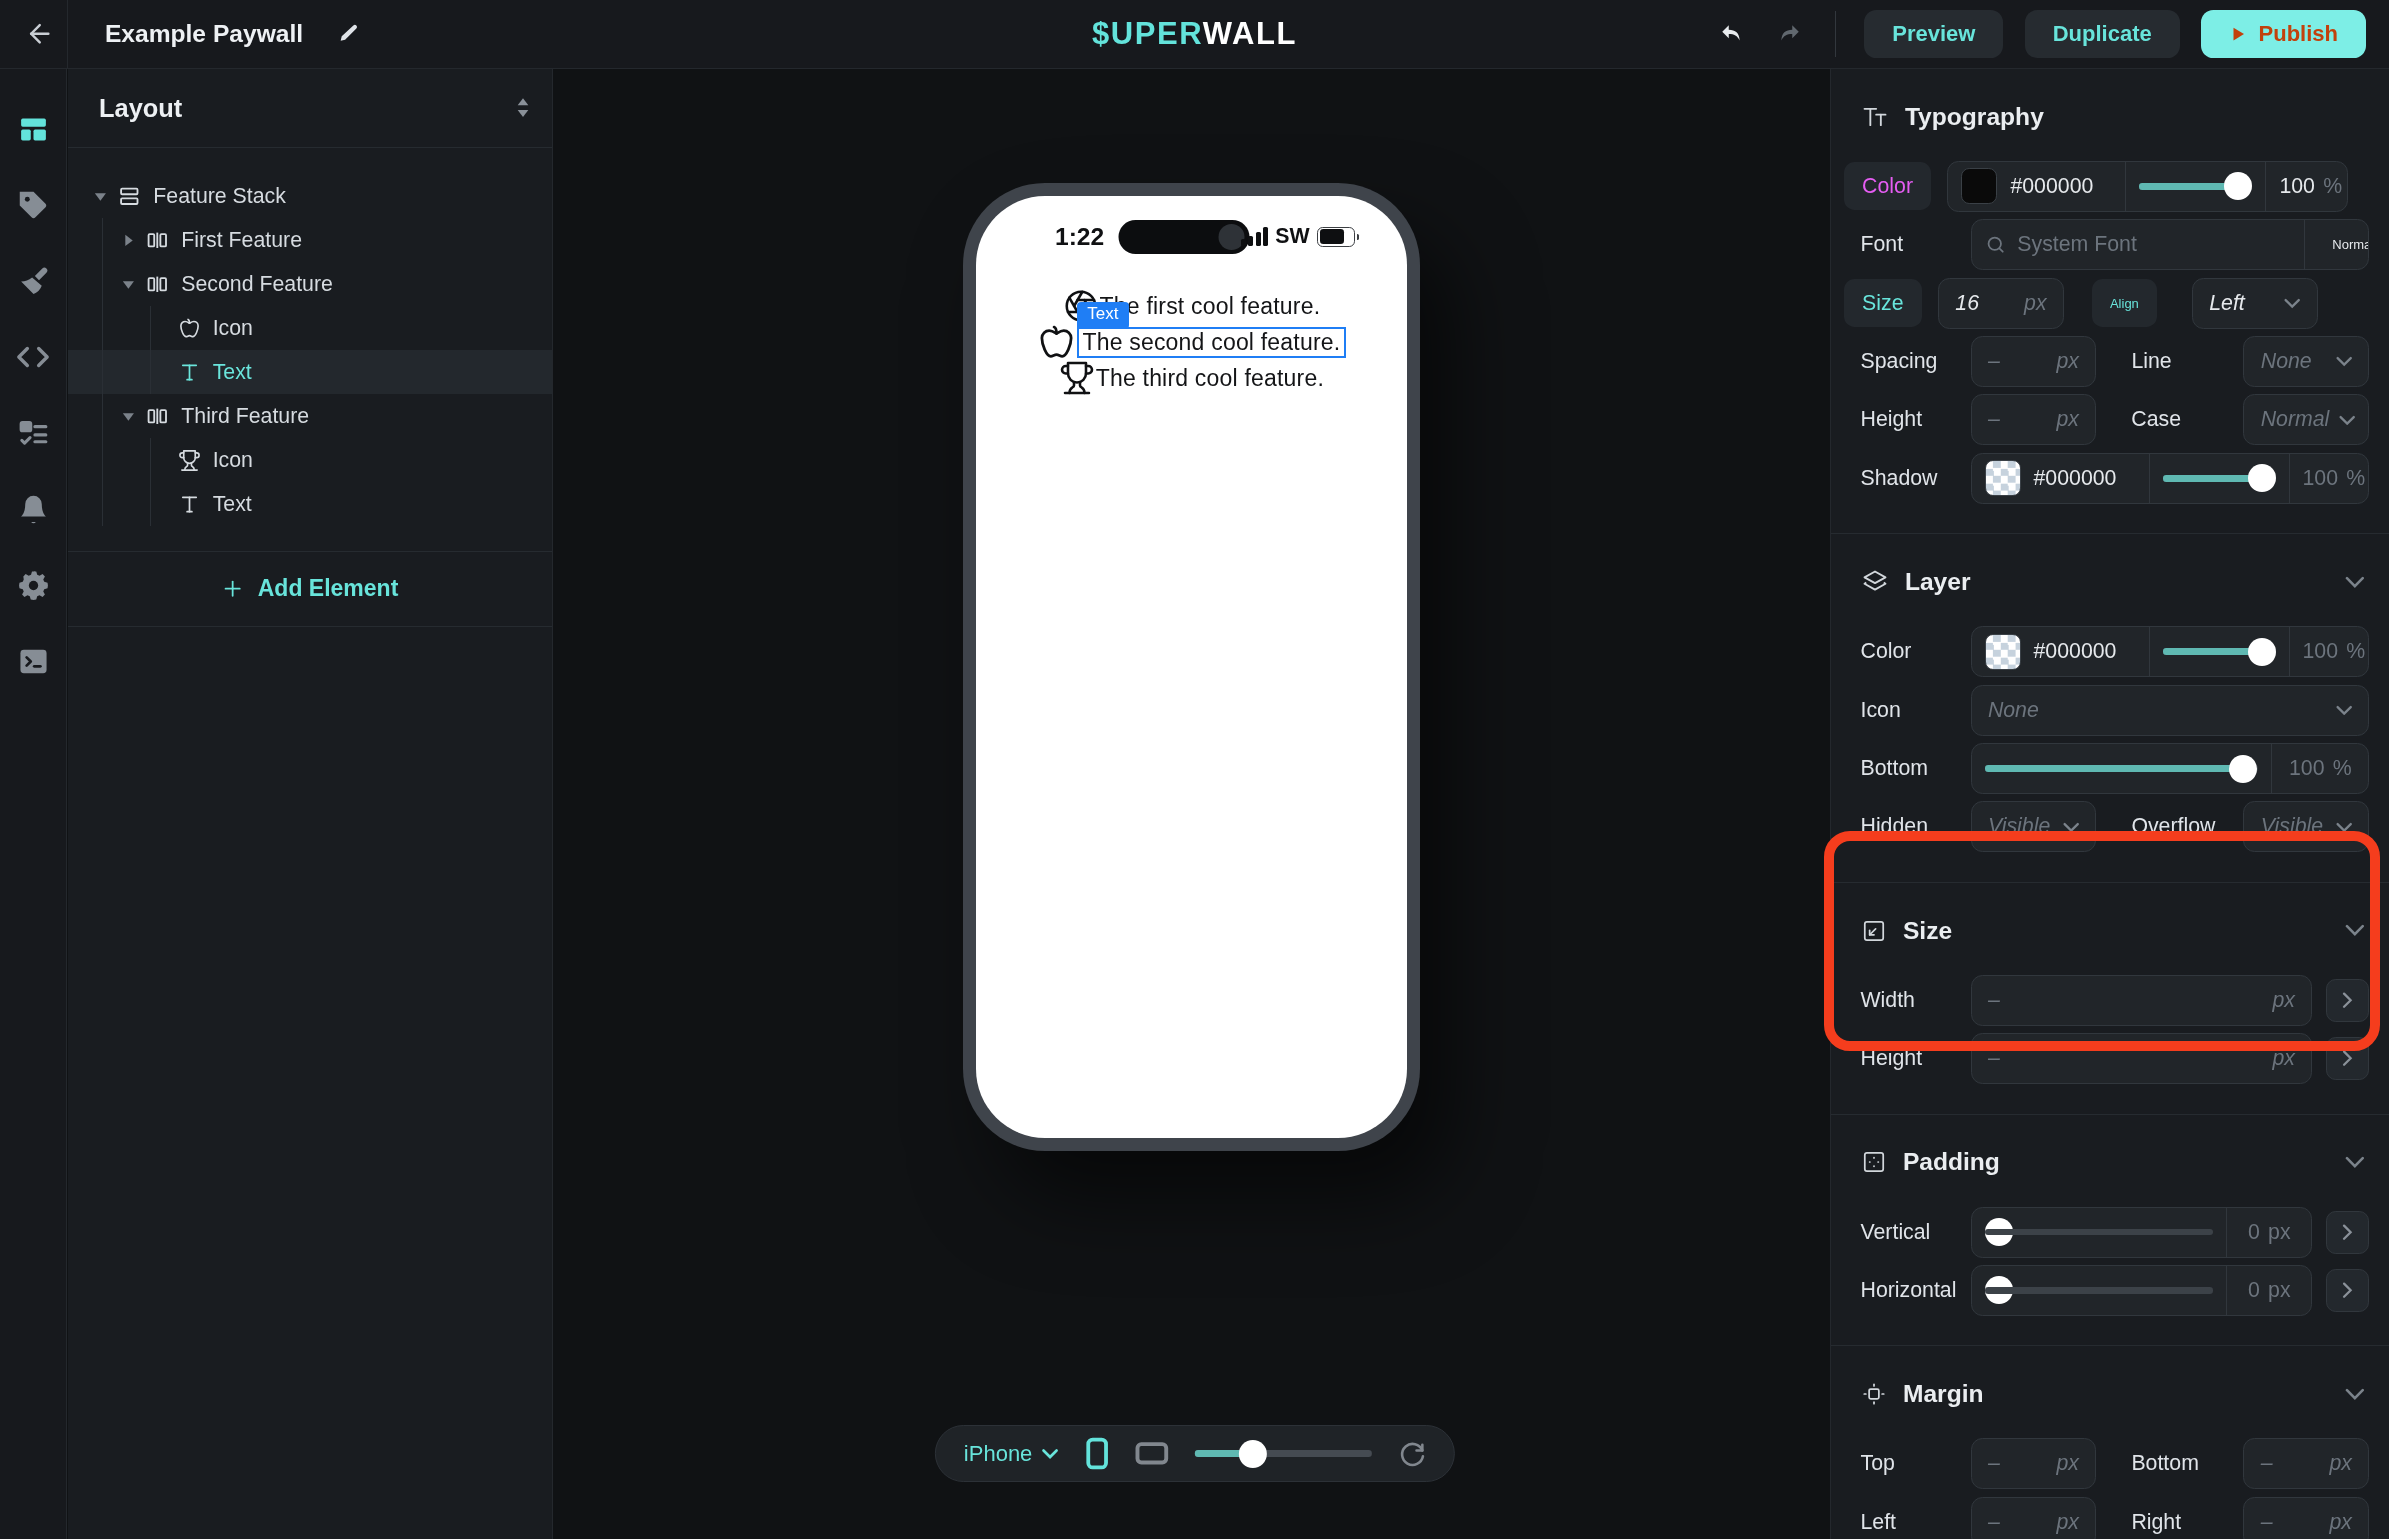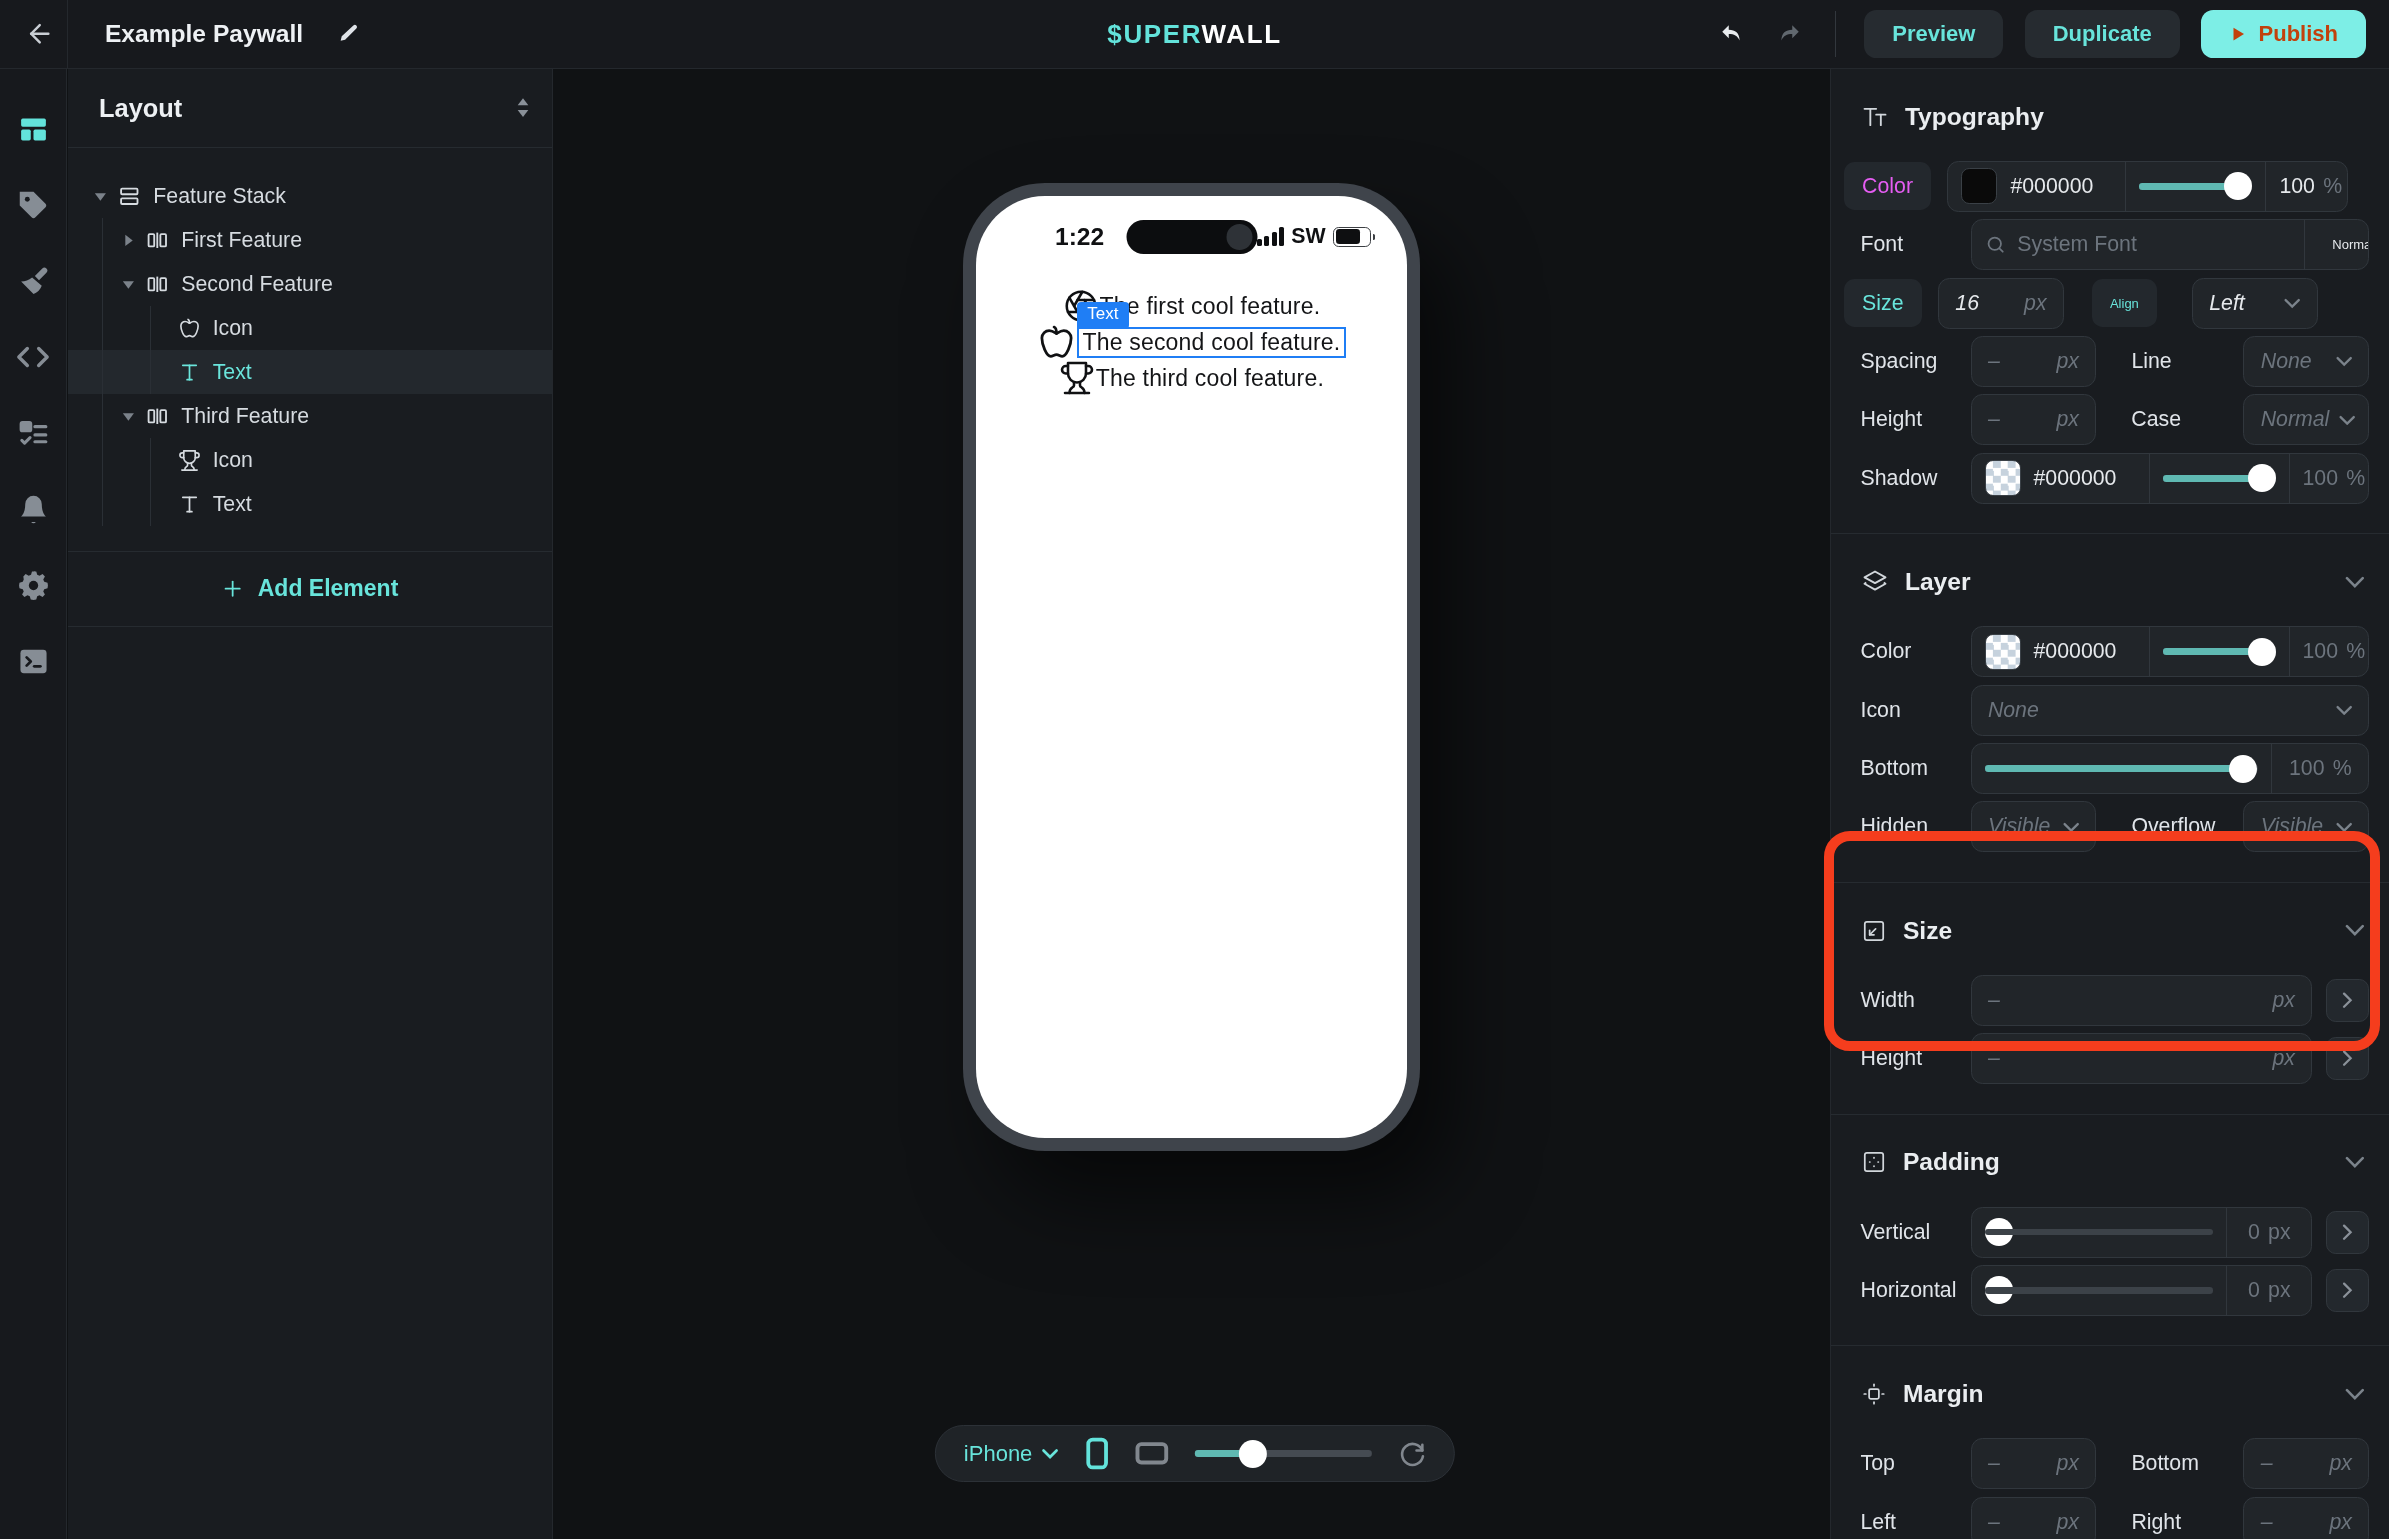--- a/index.html
+++ b/index.html
@@ -17,21 +17,21 @@
     background:#17191d; border-bottom:0.8px solid #24282d;
     display:flex; align-items:center; z-index:30;
   }
   .tb-left { display:flex; align-items:center; gap:24.6px; padding-left:21.3px; }
   .back-btn { width:36px; height:36px; display:flex; align-items:center; justify-content:center; color:#c9ced4; cursor:pointer; }
   .tb-divider-rail { position:absolute; left:67px; top:0; bottom:0; width:0.8px; background:#24282d; }
   .doc-title { font-size:24.6px; font-weight:700; color:#eef1f4; margin-left:23px; }
   .edit-pen { color:#dfe3e8; margin-left:3.3px; }
   .tb-logo {
     position:absolute; left:50%; transform:translateX(-50%);
-    font-size:26px; font-weight:800; letter-spacing:1.6px; color:#fff;
+    font-size:31px; font-weight:800; letter-spacing:1.6px; color:#fff;
   }
   .tb-logo .accent { color:#63e3db; }
   .tb-right { margin-left:auto; display:flex; align-items:center; gap:21.3px; padding-right:23px; }
   .icon-btn { width:36px; height:36px; display:flex; align-items:center; justify-content:center; cursor:pointer; }
   .undo { color:#e8ebee; }
   .redo { color:#61686f; }
   .tb-sep { width:1.6px; height:46px; background:#32373d; margin:0 6.6px; }
   .btn {
     height:48px; padding:0 28px; border-radius:12.3px; border:none;
     font-family:inherit; font-size:22px; font-weight:700; cursor:pointer;
@@ -72,21 +72,21 @@
   .add-btn { display:flex; align-items:center; gap:14.8px; color:#68e4db; font-size:23px; font-weight:700; cursor:pointer; }
 
   
   .canvas { position:absolute; left:554px; top:69px; right:559px; bottom:0; background:#101214; }
   .phone {
     position:absolute; left:409px; top:114px; width:457px; height:968px;
     background:#3f444b; border-radius:82px; padding:13px;
     box-shadow: 33px 49px 82px rgba(0,0,0,.55);
   }
   .screen { width:100%; height:100%; background:#fff; border-radius:69px; position:relative; overflow:hidden; color:#101113; }
-  .statusbar { position:absolute; top:21.3px; left:0; right:0; height:39px; display:flex; align-items:center; }
+  .statusbar { position:absolute; top:21.3px; left:0; right:16px; height:39px; display:flex; align-items:center; }
   .sb-time { position:absolute; left:79px; font-size:24.6px; font-weight:700; }
   .island { position:absolute; left:50%; transform:translateX(-50%); width:131px; height:34px; background:#0c0d0f; border-radius:18px; }
   .island .cam { position:absolute; right:4.9px; top:4.1px; width:26px; height:26px; border-radius:50%; background:#2e3237; }
   .sb-right { position:absolute; right:36px; display:flex; align-items:center; gap:7.4px; }
   .sig { display:flex; align-items:flex-end; gap:2.5px; }
   .sig i { display:block; width:4.9px; background:#0e0f11; border-radius:1.6px; }
   .sb-carrier { font-size:21.3px; font-weight:700; }
   .battery { position:relative; width:38px; height:19.7px; }
   .battery .shell { position:absolute; inset:0; border:1.6px solid #3c3f43; border-radius:5.7px; }
   .battery .fill { position:absolute; left:2.5px; top:2.5px; bottom:2.5px; width:24.6px; background:#0e0f11; border-radius:3.3px; }

